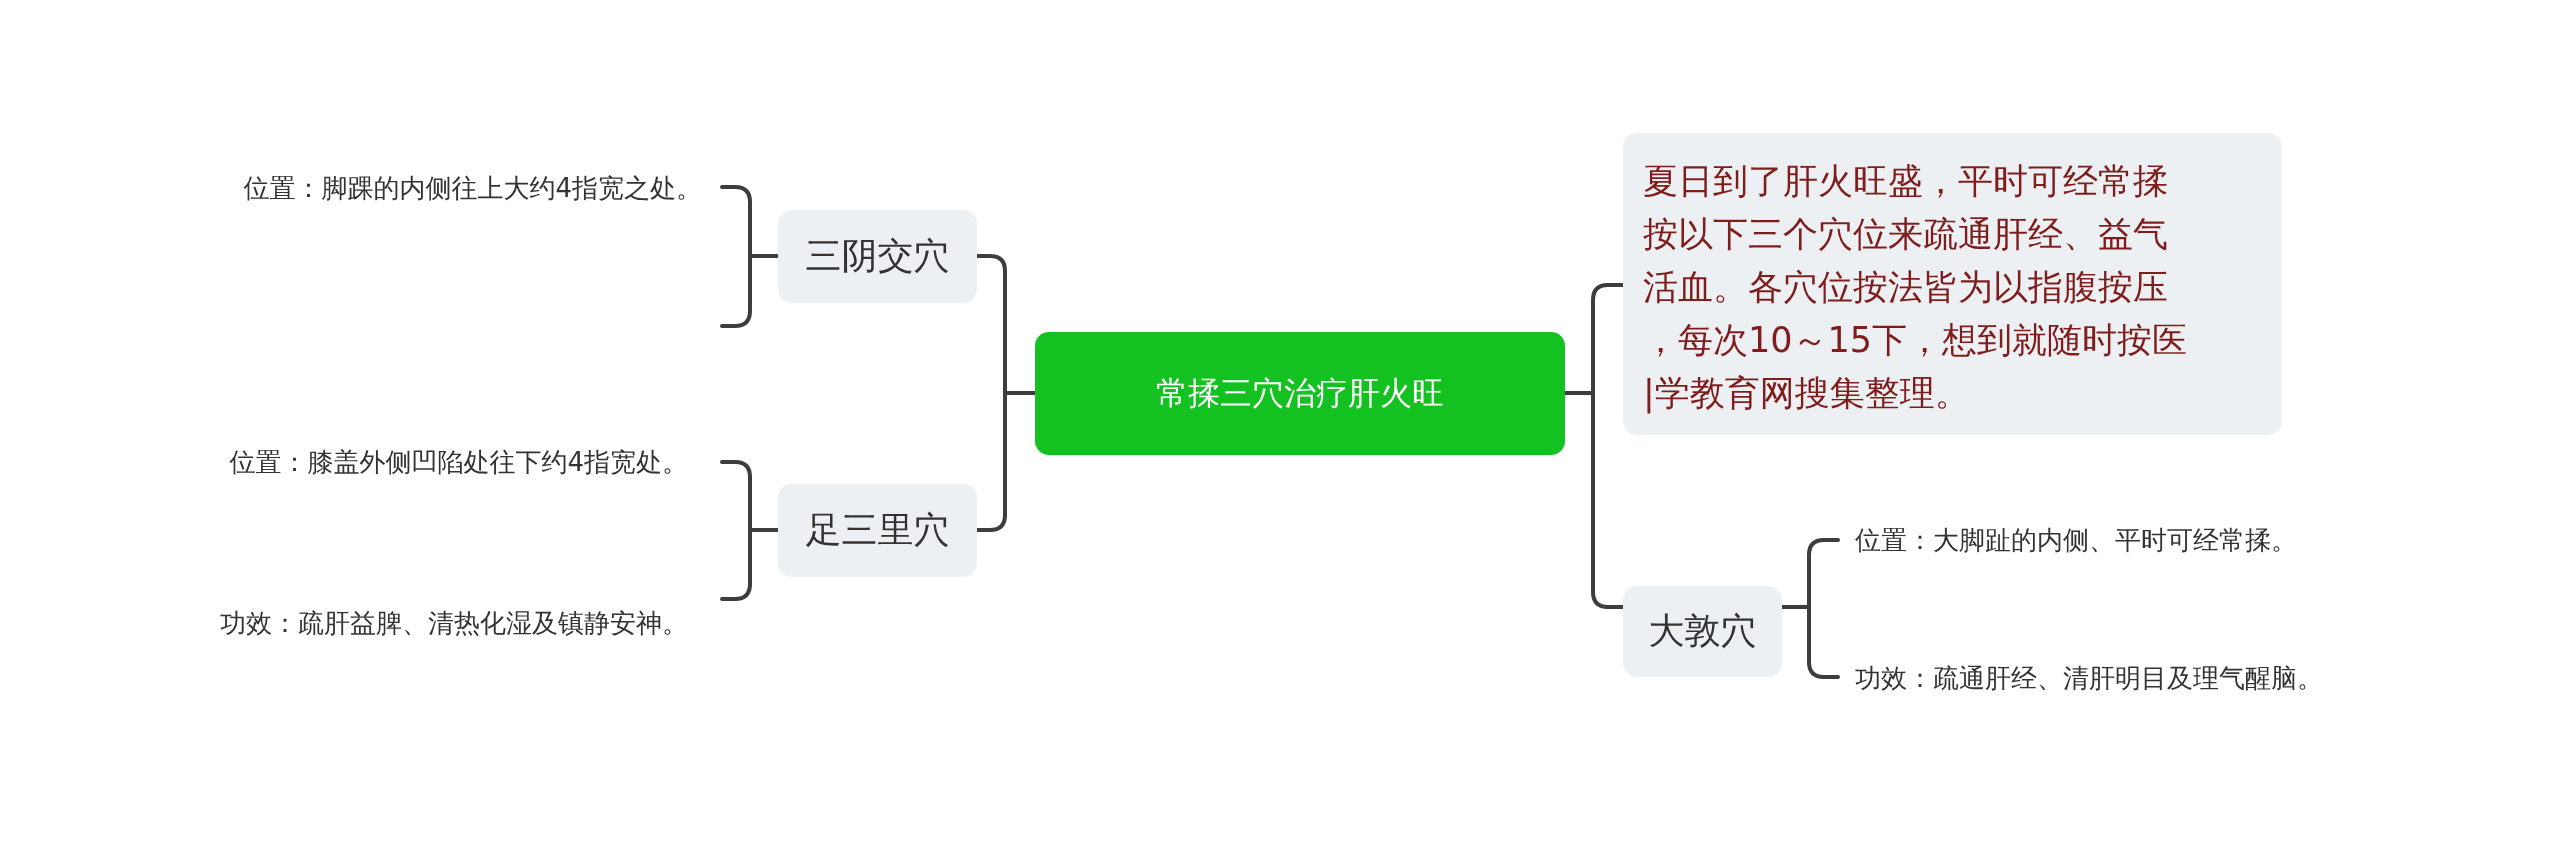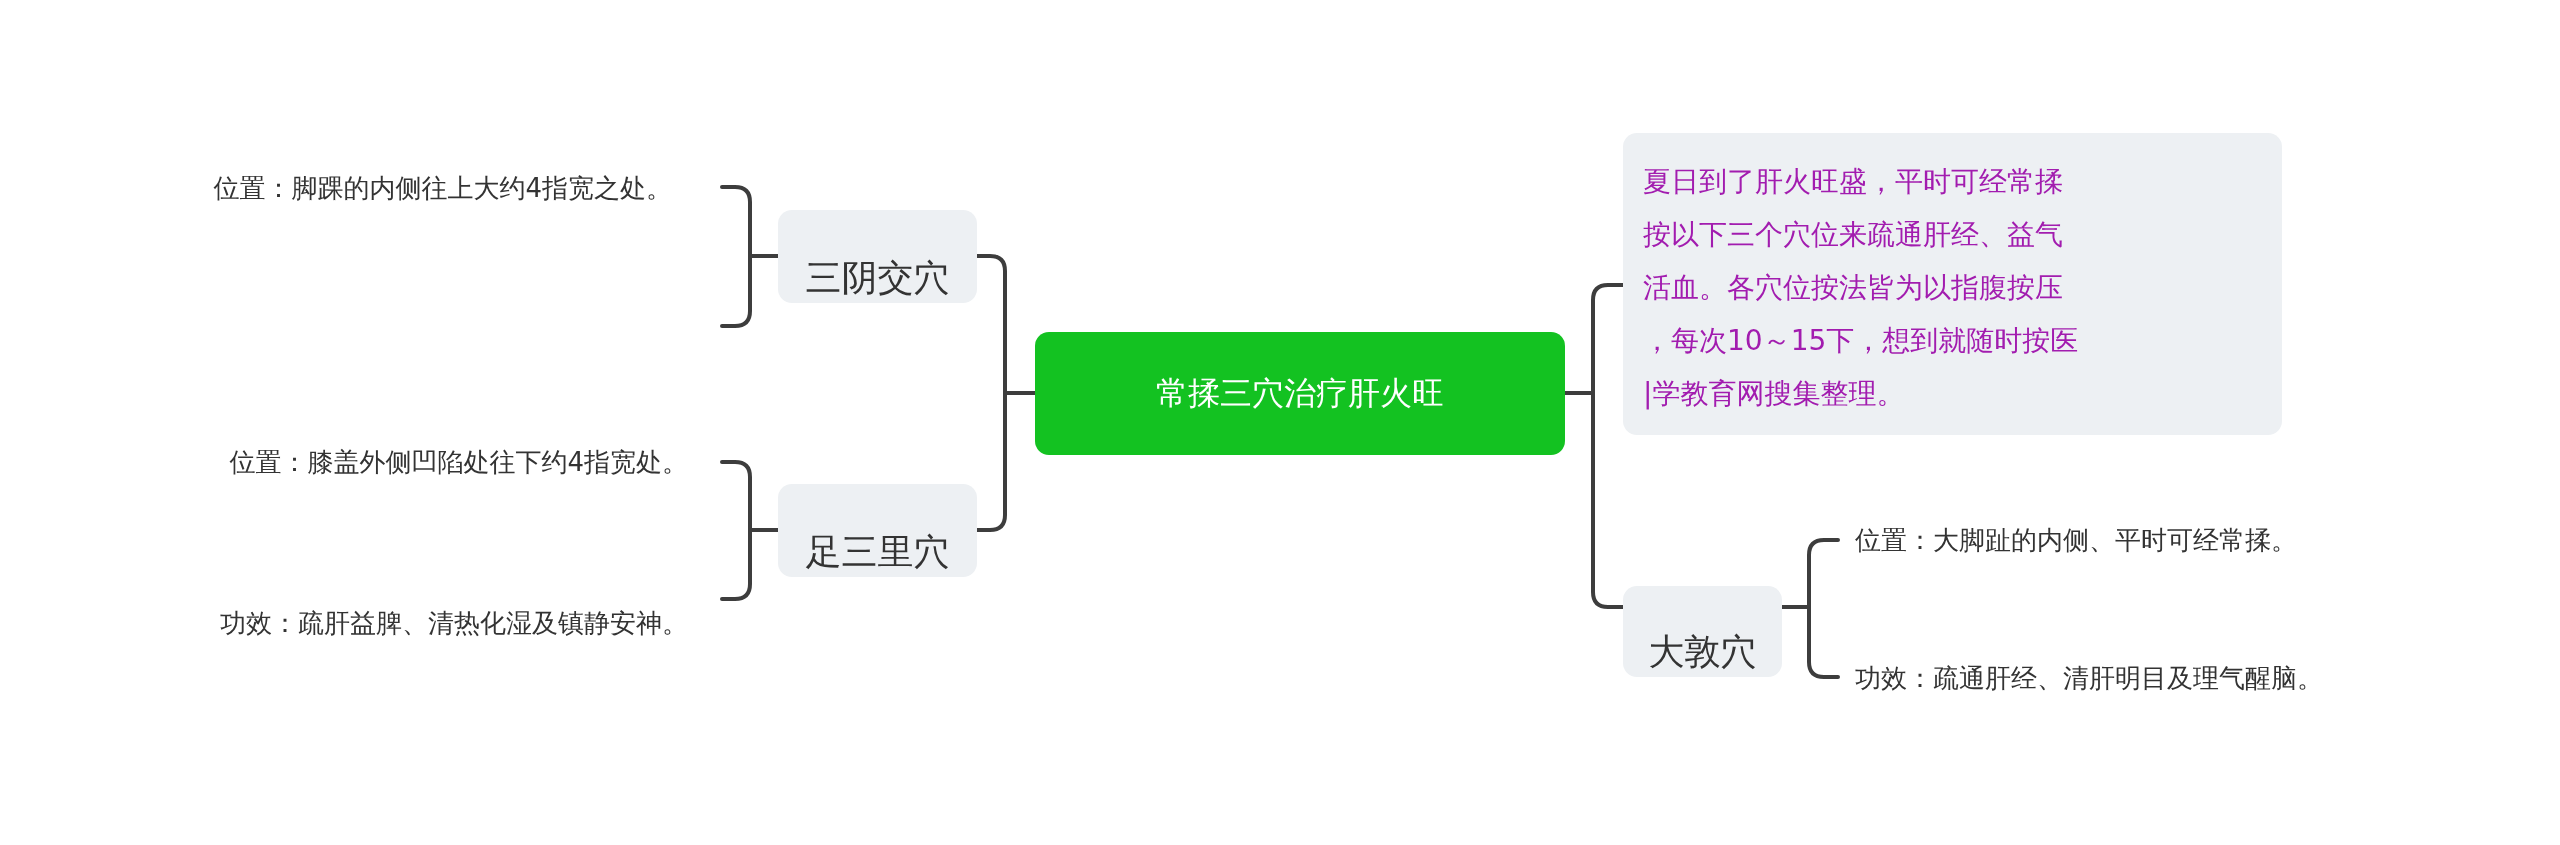--- a/index.html
+++ b/index.html
@@ -3,30 +3,30 @@
 <meta charset="utf-8">
 <style>
   html, body { margin: 0; padding: 0; background: #ffffff; }
   body { width: 2560px; height: 845px; position: relative; overflow: hidden;
          font-family: "DejaVu Sans", "Liberation Sans", sans-serif; color: #333333; }
   .canvas { position: absolute; left: 0; top: 0; width: 2560px; height: 845px; }
   svg.links { position: absolute; left: 0; top: 0; width: 2560px; height: 845px; }
   .node { position: absolute; box-sizing: border-box; display: flex; align-items: center; justify-content: center; white-space: nowrap; }
   .root { left: 1035px; top: 332px; width: 530px; height: 123px; background: #13c221; border-radius: 14px;
           color: #ffffff; font-size: 32px; letter-spacing: 0px; }
-  .sub { background: #edf0f3; border-radius: 14px; font-size: 36px; color: #333333; align-items: flex-end; }
+  .sub { background: #edf0f3; border-radius: 14px; font-size: 36px; color: #333333; }
   .n-sanyin { left: 778px; top: 210px; width: 199px; height: 93px; }
   .n-zusanli { left: 778px; top: 484px; width: 199px; height: 93px; }
   .n-dadun { left: 1623px; top: 562px; width: 159px; height: 91px; margin-top: 24px; }
   .note { position: absolute; left: 1623px; top: 133px; width: 659px; height: 302px; background: #edf0f3;
           border-radius: 14px; box-sizing: border-box; padding: 22px 20px 0 20px; }
-  .note-line { display: block; font-size: 28px; line-height: 53px; height: 53px; white-space: nowrap; color: #a21caf; }
+  .note-line { display: block; font-size: 35px; line-height: 53px; height: 53px; white-space: nowrap; color: #7f1d1d; }
   .leaf { position: absolute; font-size: 26px; line-height: 34px; height: 34px; white-space: nowrap; color: #333333; }
   .leaf.right-al { text-align: right; }
-  .l1 { left: 84px; width: 588px; top: 171px; }
+  .l1 { left: 114px; width: 588px; top: 171px; }
   .l2 { left: 100px; width: 588px; top: 309px; }
   .l3 { left: 100px; width: 588px; top: 445px; }
   .l4 { left: 100px; width: 588px; top: 606px; }
   .r1 { left: 1855px; top: 523px; }
   .r2 { left: 1855px; top: 661px; }
 </style>
 </head>
 <body>
 
 <div class="canvas">

